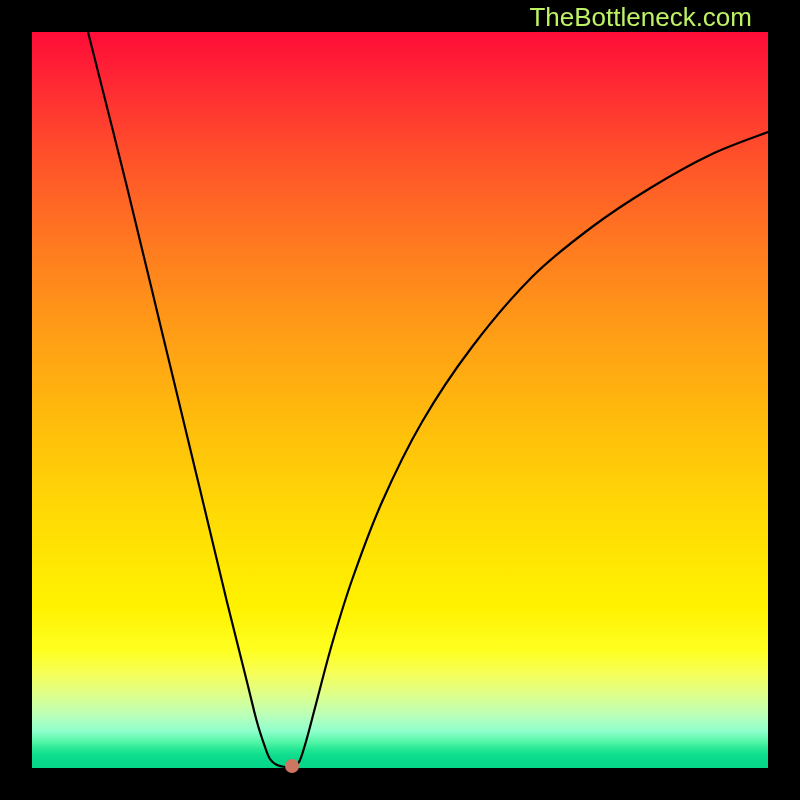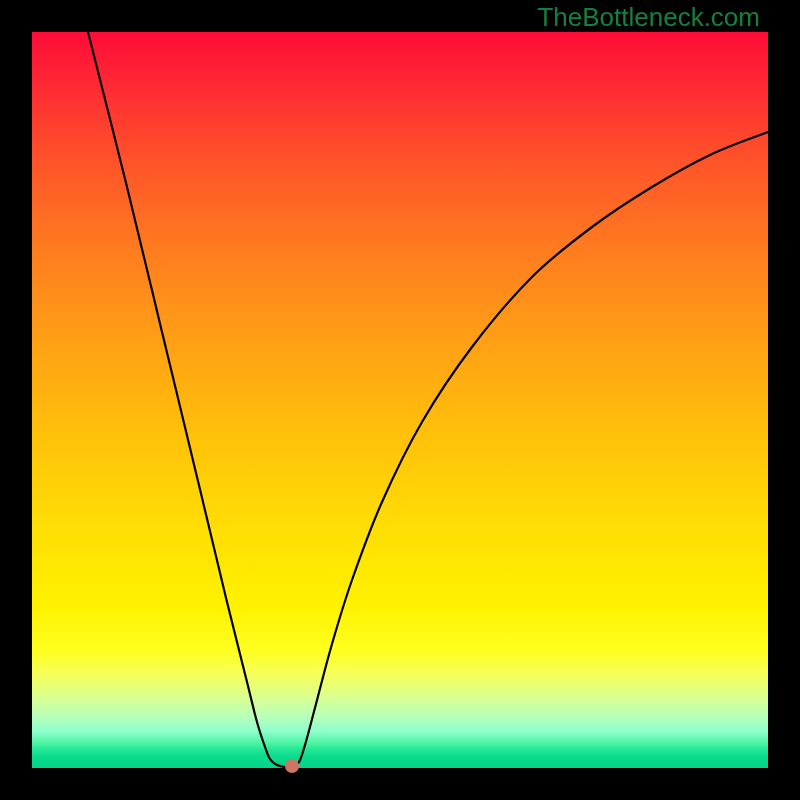--- a/index.html
+++ b/index.html
@@ -34,22 +34,22 @@
       #52f5a6 96.5%,
       #22e794 97.5%,
       #0fdd8e 98.3%,
       #07d88a 99%,
       #04d588 100%
     );
   }
   .watermark {
     position: absolute;
     top: 2px;
-    right: 40px;
-    color: #15803d;
+    right: 48px;
+    color: #bef264;
     font-family: Arial, Helvetica, sans-serif;
     font-size: 26px;
     letter-spacing: 0px;
     user-select: none;
   }
   .curve {
     position: absolute;
     left: 32px;
     top: 32px;
     width: 736px;

